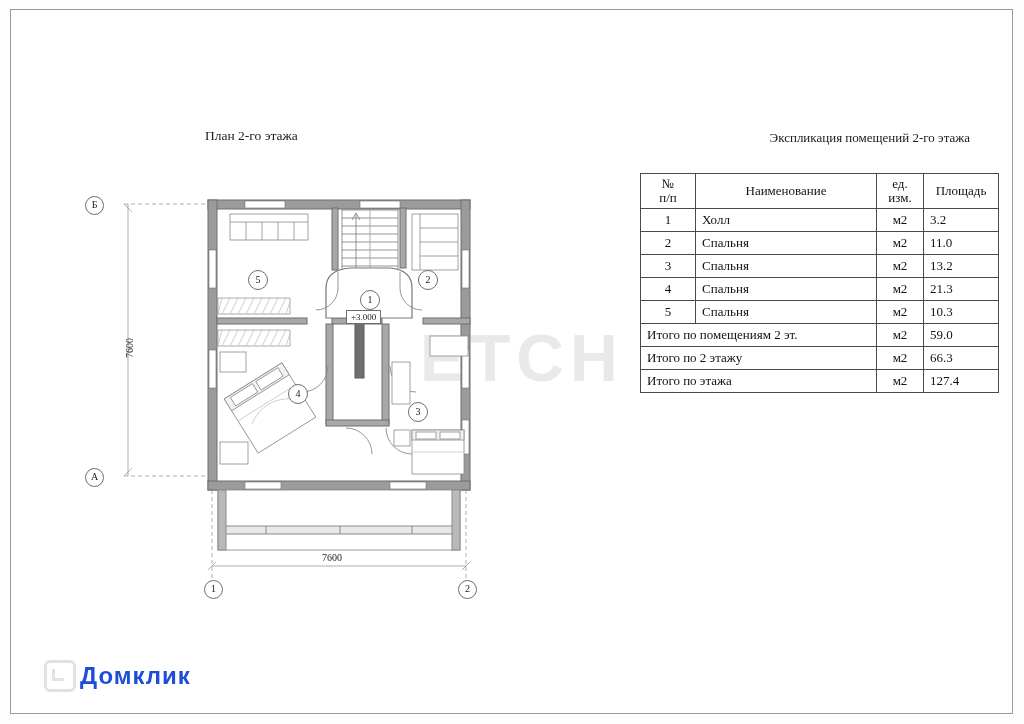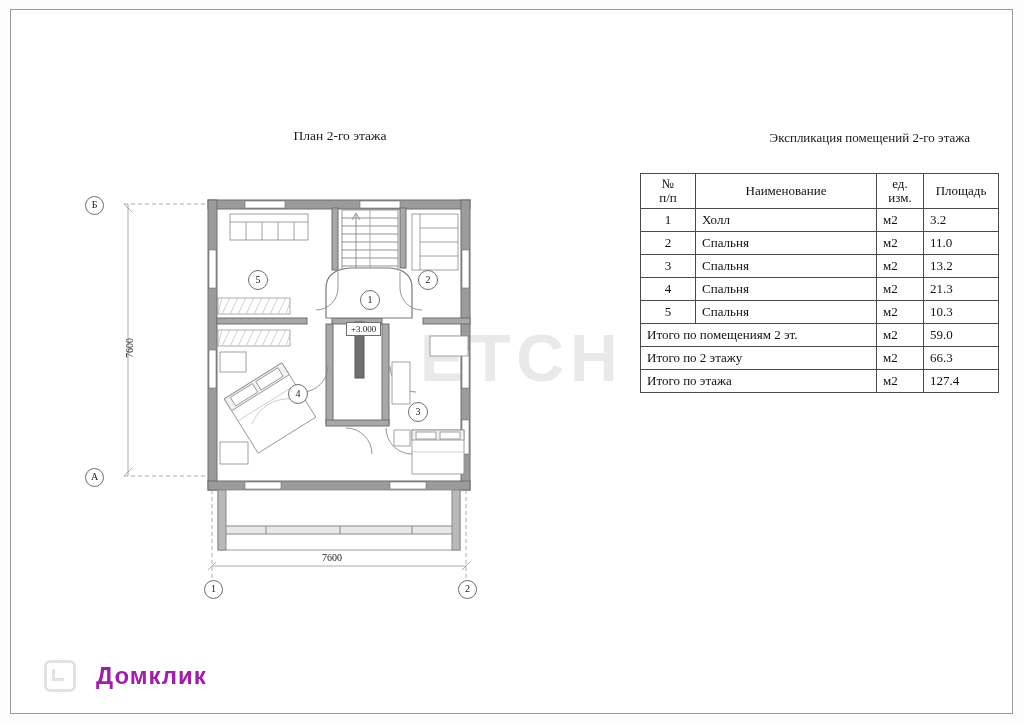--- a/index.html
+++ b/index.html
@@ -28,21 +28,21 @@
     border: 1px solid #9a9a9a;
     box-sizing: border-box;
     background: #ffffff;
   }
 
   
   .plan-title {
     position: absolute;
     left: 205px; top: 128px;
     width: 270px;
-    text-align: center;
+    text-align: left;
     font-size: 13.5px;
     color: #1a1a1a;
   }
   .table-title {
     position: absolute;
     left: 640px; top: 130px;
     width: 330px;
     text-align: right;
     font-size: 13px;
     color: #1a1a1a;
@@ -57,22 +57,22 @@
     font-weight: bold;
     color: #e9e9e9;
     letter-spacing: 6px;
     user-select: none;
   }
   .domclick {
     position: absolute;
     left: 44px; top: 660px;
     display: flex;
     align-items: center;
-    gap: 20px;
-    color: #a21caf;
+    gap: 4px;
+    color: #1d4ed8;
   }
   .domclick .dc-logo {
     width: 26px; height: 26px;
     border: 3px solid #e2e2e2;
     border-radius: 6px;
     position: relative;
   }
   .domclick .dc-logo:after {
     content: "";
     position: absolute;
@@ -106,21 +106,20 @@
     background: #ffffff;
     color: #222;
   }
   .level-tag {
     position: absolute;
     border: 1px solid #6e6e6e;
     background: #ffffff;
     font-size: 9px;
     padding: 1px 4px;
     color: #222;
-    margin-top: 12px;
   }
   .axis-bubble {
     position: absolute;
     width: 17px; height: 17px;
     border: 1px solid #6e6e6e;
     border-radius: 50%;
     background: #ffffff;
     font-size: 10px;
     line-height: 16px;
     text-align: center;
@@ -158,21 +157,21 @@
     font-weight: normal;
     color: #111;
   }
   .exp-table th {
     text-align: center;
     font-size: 13px;
     line-height: 1.08;
   }
   .c-num { width: 42px; text-align: center; }
   .c-name { width: 168px; text-align: left; padding-left: 10px; }
-  .c-unit { width: 34px; }
+  .c-unit { width: 34px; text-align: center; }
   .c-area { width: 62px; text-align: left; padding-left: 8px; }
   .total-name { text-align: left; padding-left: 10px; }
 </style>
 </head>
 <body>
 
 <div class="sheet">
   <div class="sheet-border"></div>
 
   <div class="plan-title">План 2-го этажа</div>

